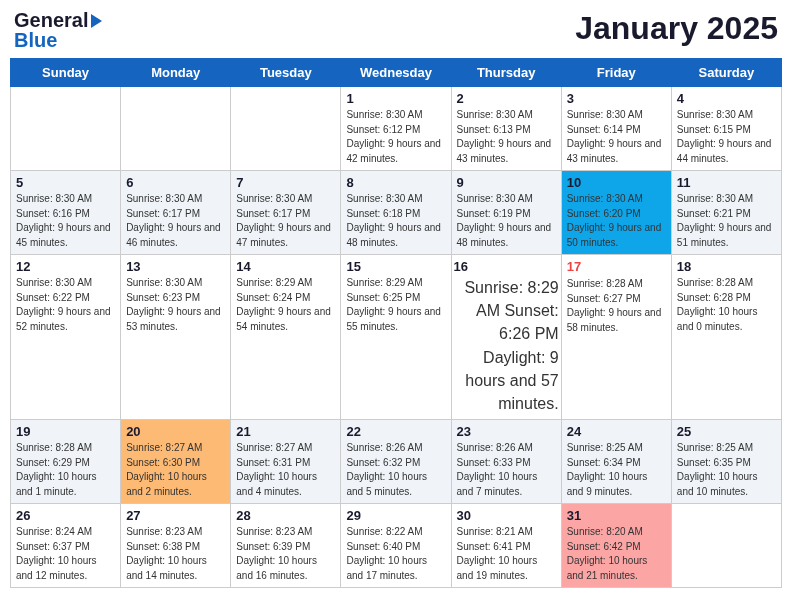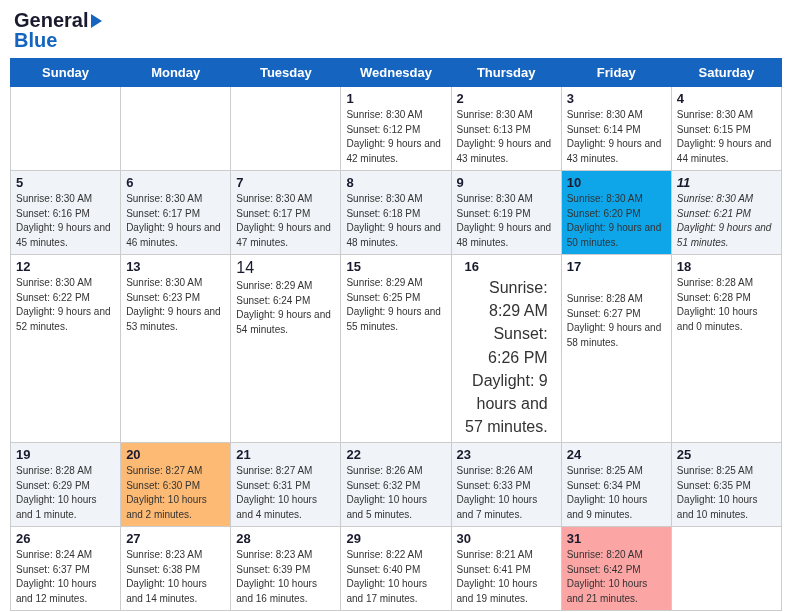--- a/index.html
+++ b/index.html
@@ -80,20 +80,21 @@
   <div class="logo">
     <div class="logo-line">
       <span style="font-size:20px;font-weight:bold;color:#1a1a2e;">General</span>
       <span style="display:inline-block;width:0;height:0;border-top:7px solid transparent;border-bottom:7px solid transparent;border-left:11px solid #1565c0;margin-left:3px;margin-top:2px;"></span>
     </div>
     <div>
       <span style="font-size:20px;font-weight:bold;color:#1565c0;">Blue</span>
     </div>
   </div>
   <div class="title-section">
+    <h1>January 2025</h1>
   </div>
 </div>
 
 <table class="calendar">
   <thead>
     <tr>
     <th>Sunday</th>
         <th>Monday</th>
         <th>Tuesday</th>
         <th>Wednesday</th>
@@ -172,21 +173,21 @@
 Daylight: 9 hours
 and 48 minutes.</div>
         </td>
         <td style="background: #0ea5e9; min-height: 80px; vertical-align: top; padding: 4px 5px; font-size: 10.5px; color: rgb(51, 51, 51);">
           <div style="font-size: 13px; font-weight: bold; color: rgb(26, 26, 46); margin-bottom: 2px;">10</div>
           <div style="font-size: 10px; line-height: 1.45; color: rgb(51, 51, 51);">Sunrise: 8:30 AM
 Sunset: 6:20 PM
 Daylight: 9 hours
 and 50 minutes.</div>
         </td>
-        <td style="background: rgb(240, 244, 248); min-height: 80px; vertical-align: top; padding: 4px 5px; font-size: 10.5px; color: rgb(51, 51, 51); font-style: italic;">
+        <td style="background: rgb(240, 244, 248); min-height: 80px; vertical-align: top; padding: 4px 5px; font-size: 10.5px; color: rgb(51, 51, 51);">
           <div style="font-size: 13px; font-weight: bold; color: rgb(26, 26, 46); margin-bottom: 2px;">11</div>
           <div style="font-size: 10px; line-height: 1.45; color: rgb(51, 51, 51);">Sunrise: 8:30 AM
 Sunset: 6:21 PM
 Daylight: 9 hours
 and 51 minutes.</div>
         </td>
       </tr>
       <tr>
         <td style="background: rgb(255, 255, 255); min-height: 80px; vertical-align: top; padding: 4px 5px; font-size: 10.5px; color: rgb(51, 51, 51);">
           <div style="font-size: 13px; font-weight: bold; color: rgb(26, 26, 46); margin-bottom: 2px;">12</div>
@@ -196,42 +197,42 @@
 and 52 minutes.</div>
         </td>
         <td style="background: rgb(255, 255, 255); min-height: 80px; vertical-align: top; padding: 4px 5px; font-size: 10.5px; color: rgb(51, 51, 51);">
           <div style="font-size: 13px; font-weight: bold; color: rgb(26, 26, 46); margin-bottom: 2px;">13</div>
           <div style="font-size: 10px; line-height: 1.45; color: rgb(51, 51, 51);">Sunrise: 8:30 AM
 Sunset: 6:23 PM
 Daylight: 9 hours
 and 53 minutes.</div>
         </td>
         <td style="background: rgb(255, 255, 255); min-height: 80px; vertical-align: top; padding: 4px 5px; font-size: 10.5px; color: rgb(51, 51, 51);">
-          <div style="font-size: 16px; font-weight: normal; color: rgb(26, 26, 46); margin-bottom: 2px;">14</div>
+          <div style="font-size: 13px; font-weight: bold; color: rgb(26, 26, 46); margin-bottom: 2px;">14</div>
           <div style="font-size: 10px; line-height: 1.45; color: rgb(51, 51, 51);">Sunrise: 8:29 AM
 Sunset: 6:24 PM
 Daylight: 9 hours
 and 54 minutes.</div>
         </td>
         <td style="background: rgb(255, 255, 255); min-height: 80px; vertical-align: top; padding: 4px 5px; font-size: 10.5px; color: rgb(51, 51, 51);">
           <div style="font-size: 13px; font-weight: bold; color: rgb(26, 26, 46); margin-bottom: 2px;">15</div>
           <div style="font-size: 10px; line-height: 1.45; color: rgb(51, 51, 51);">Sunrise: 8:29 AM
 Sunset: 6:25 PM
 Daylight: 9 hours
 and 55 minutes.</div>
         </td>
-        <td style="background: rgb(255, 255, 255); min-height: 80px; vertical-align: top; padding: 4px 13px; font-size: 10.5px; color: rgb(51, 51, 51);">
+        <td style="background: rgb(255, 255, 255); min-height: 80px; vertical-align: top; padding: 4px 2px; font-size: 10.5px; color: rgb(51, 51, 51);">
           <div style="font-size: 13px; font-weight: bold; color: rgb(26, 26, 46); margin-bottom: 2px;">16</div>
           <div style="font-size: 16px; line-height: 1.45; color: rgb(51, 51, 51); text-align: right;">Sunrise: 8:29 AM
 Sunset: 6:26 PM
 Daylight: 9 hours
 and 57 minutes.</div>
         </td>
         <td style="background: rgb(255, 255, 255); min-height: 80px; vertical-align: top; padding: 4px 5px; font-size: 10.5px; color: rgb(51, 51, 51);">
-          <div style="font-size: 13px; font-weight: bold; color: #0f172a; margin-bottom: 18px;">17</div>
+          <div style="font-size: 13px; font-weight: bold; color: #ef4444; margin-bottom: 3px;">17</div>
           <div style="font-size: 10px; line-height: 1.45; color: rgb(51, 51, 51);">Sunrise: 8:28 AM
 Sunset: 6:27 PM
 Daylight: 9 hours
 and 58 minutes.</div>
         </td>
         <td style="background: rgb(255, 255, 255); min-height: 80px; vertical-align: top; padding: 4px 5px; font-size: 10.5px; color: rgb(51, 51, 51);">
           <div style="font-size: 13px; font-weight: bold; color: rgb(26, 26, 46); margin-bottom: 2px;">18</div>
           <div style="font-size: 10px; line-height: 1.45; color: rgb(51, 51, 51);">Sunrise: 8:28 AM
 Sunset: 6:28 PM
 Daylight: 10 hours

